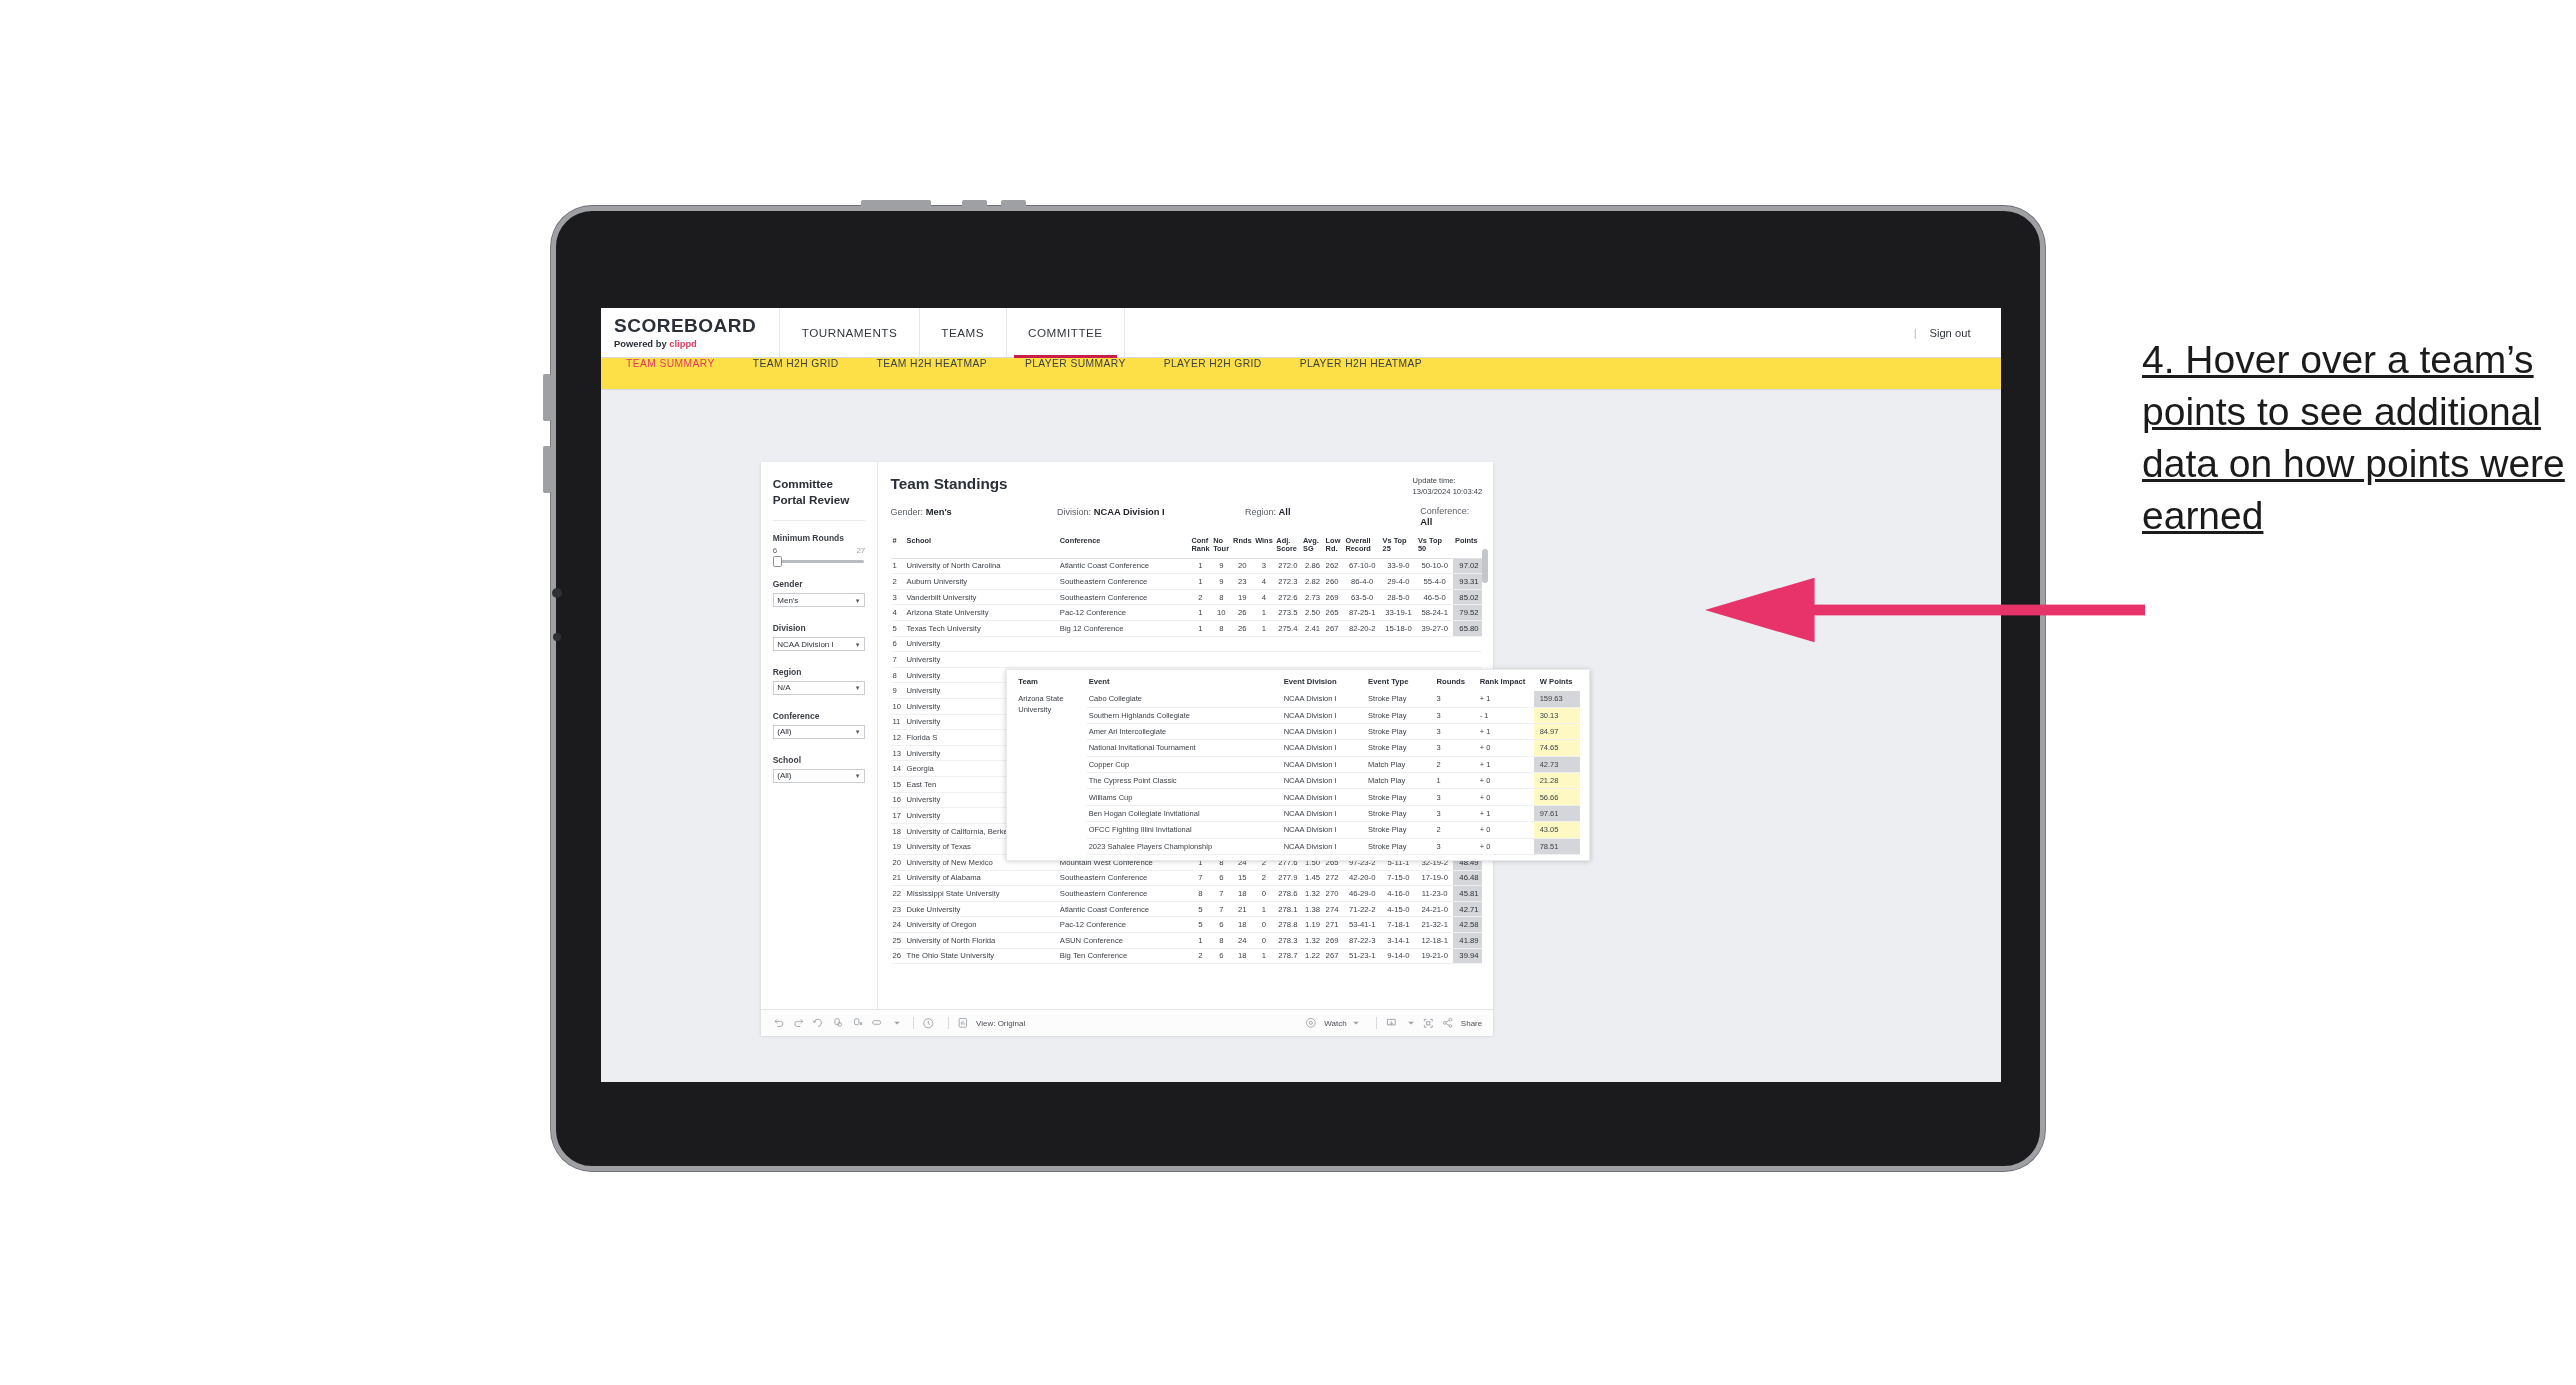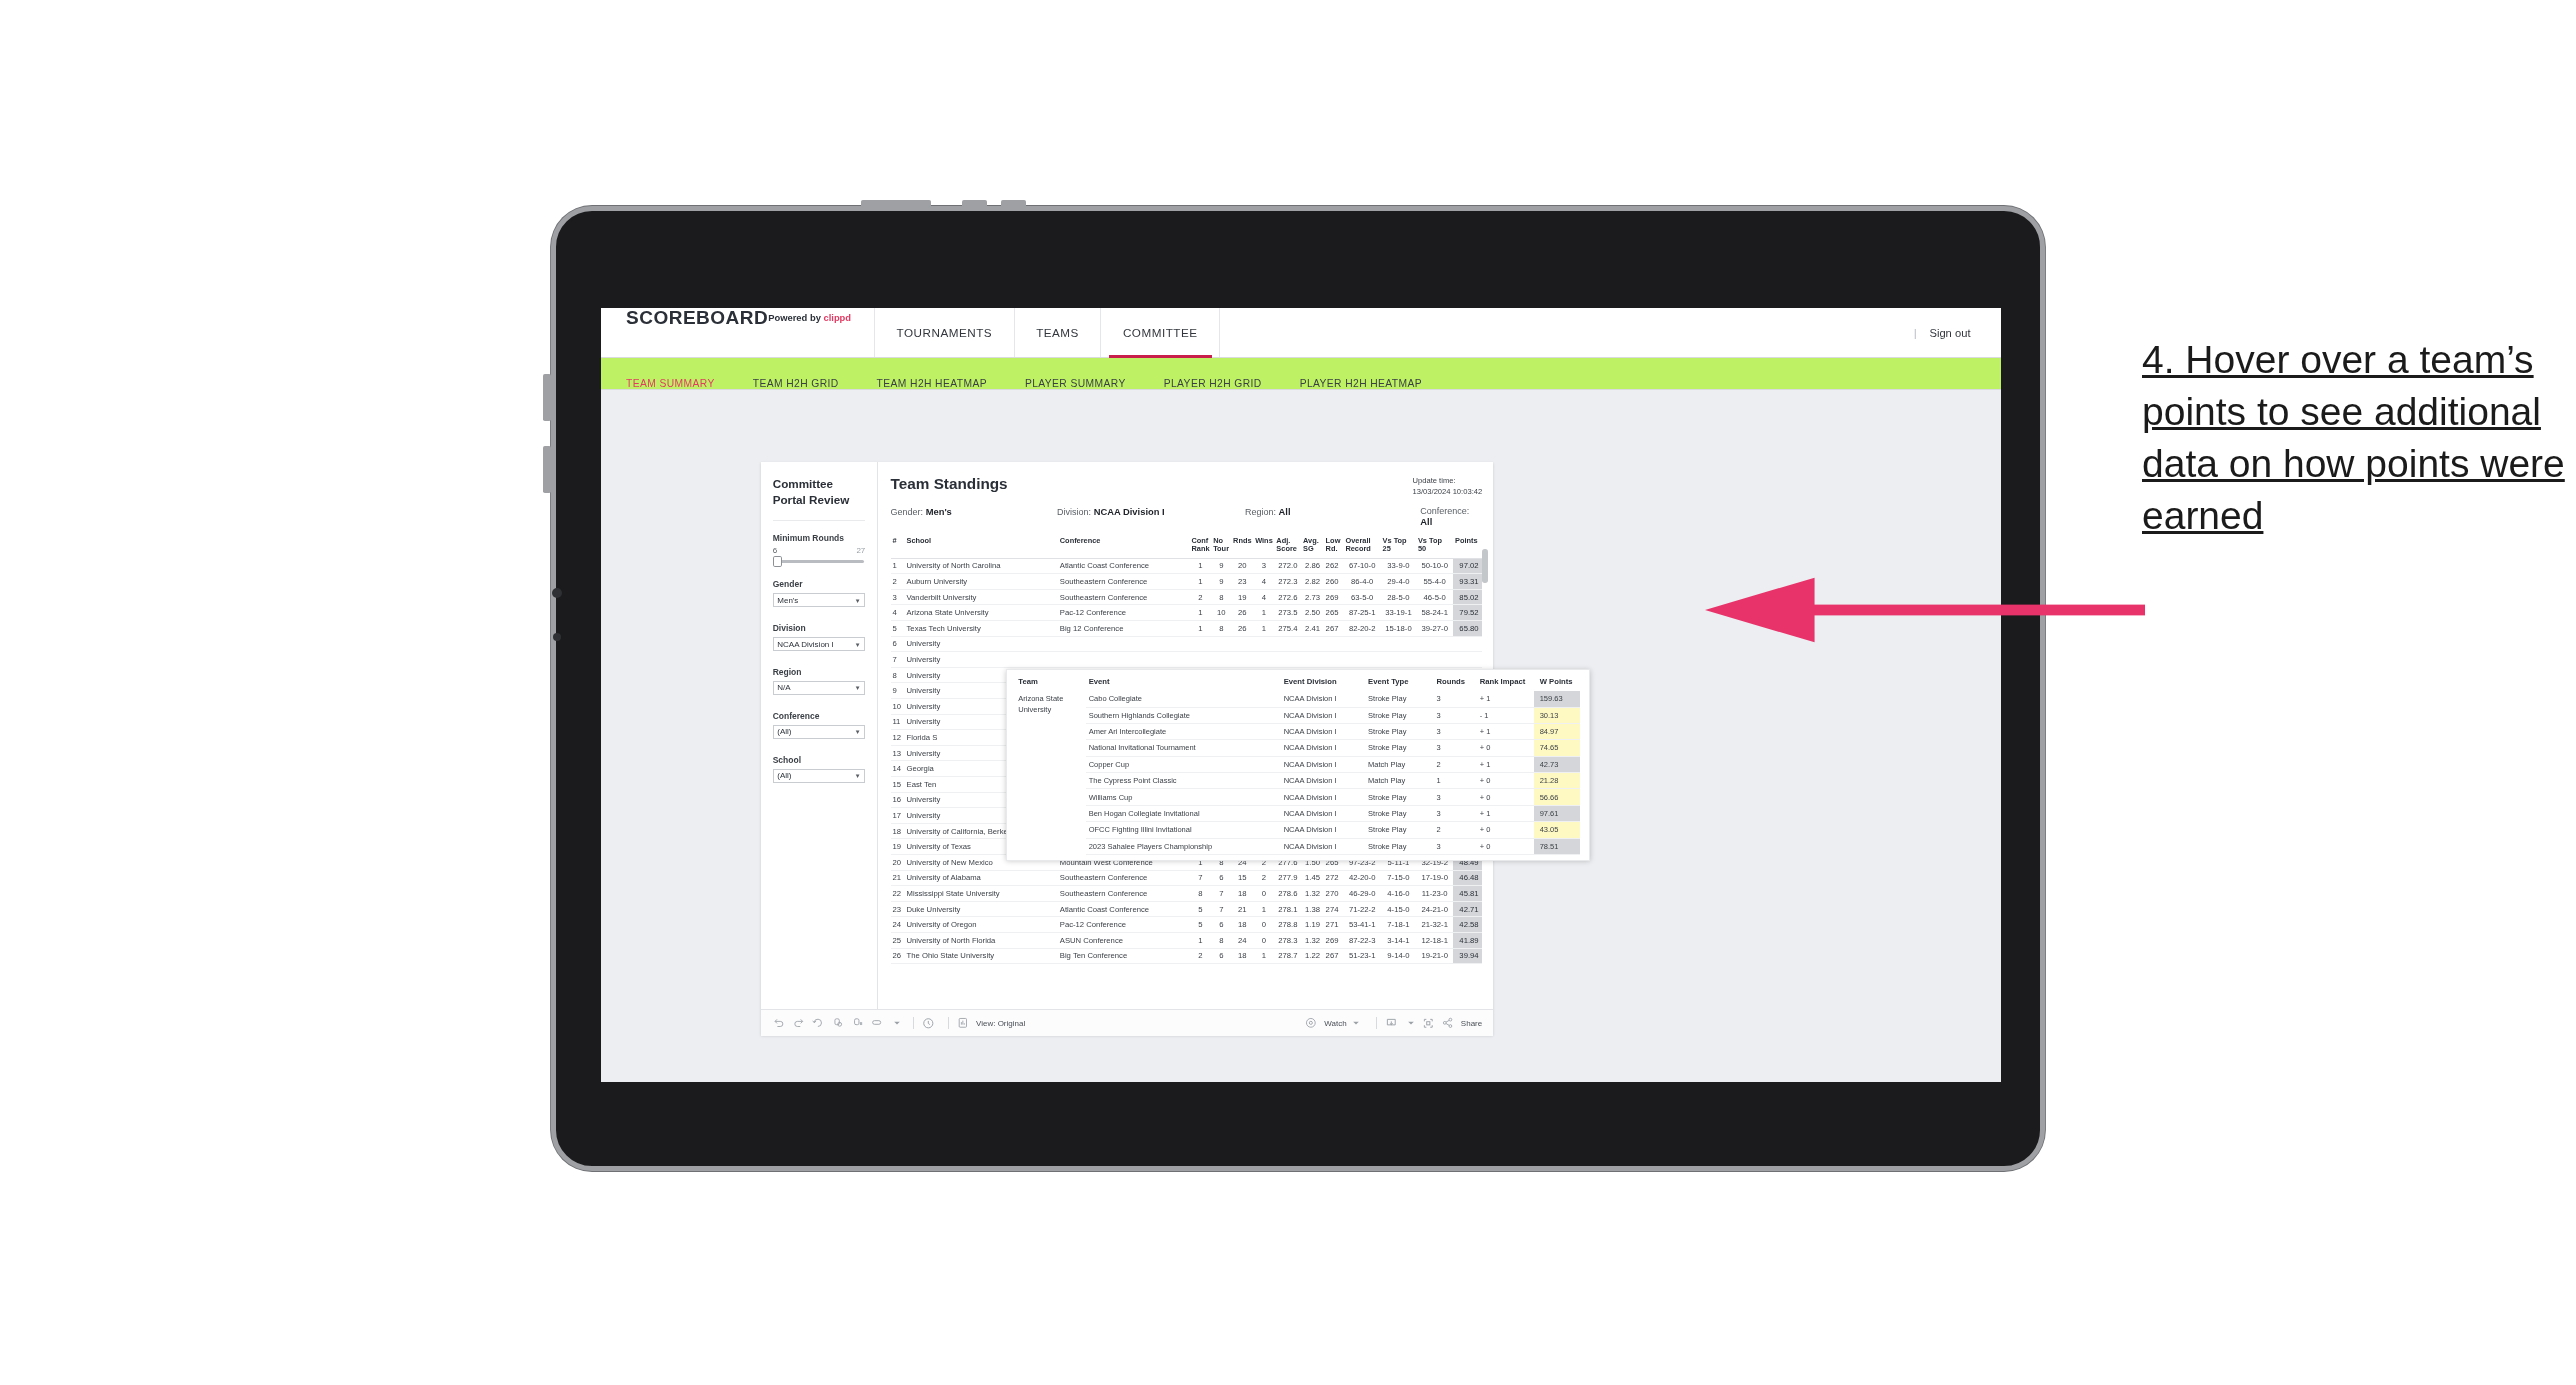--- a/index.html
+++ b/index.html
@@ -39,38 +39,38 @@
   #cam-dot { position:absolute; left:-3.6px; top: 377px; width:10px; height:10px;
              border-radius:50%; background:#2e3033; }
   #cam-dot2 { position:absolute; left:-2.7px; top: 422px; width:8px; height:8px;
              border-radius:50%; background:#2e3033; }
 
   
   #app-header {
     height: 50px; background: #ffffff; display: flex; align-items: stretch;
     border-bottom: 0.9px solid #d8dadd; position: relative;
   }
-  #brand-block { display:flex; flex-direction:row; justify-content:center;
-    padding: 0 23px 0 25px; border-right: 0.9px solid #e4e6e9; }
+  #brand-block { display:flex; flex-direction:column; justify-content:center;
+    padding: 0 23px 0 13px; border-right: 0.9px solid #e4e6e9; }
   #brand-title { font-size: 19px; font-weight: 800; letter-spacing: 0.5px;
     color:#2b3038; font-family:"Liberation Sans", sans-serif; line-height: 1; }
   #brand-sub { font-size: 9.4px; font-weight: 700; color:#2b3038; margin-top:3.6px; }
   #brand-sub .accent { color:#e23a63; }
   .nav-item { display:flex; align-items:center; padding: 0 21.5px;
     font-size: 11.7px; letter-spacing: 0.5px; color: #33373d;
     border-right: 0.9px solid #e4e6e9; cursor: pointer; position: relative; }
   .nav-item.active::after { content:""; position:absolute; left:7.2px; right:7.2px;
     bottom:-0.9px; height:2.7px; background:#c81e4b; }
   #signout-wrap { margin-left:auto; display:flex; align-items:center;
     padding-right: 30.5px; gap: 12.6px; }
   #signout-divider { color:#b9bcc0; font-size:11.7px; }
   #signout-link { font-size: 11.2px; color:#33373d; cursor:pointer; }
 
   
-  #sub-nav { height: 32px; background:#bef264; display:flex; align-items:flex-end;
+  #sub-nav { height: 32px; background:#fde047; display:flex; align-items:flex-start;
     border-bottom: 0.9px solid #d8dadd; padding-left: 25px; }
   .subnav-item { font-size: 10.3px; letter-spacing:0.4px; color:#3a3f45;
     margin-right: 38px; cursor:pointer; }
   .subnav-item.active { color:#e23a63; }
 
   
   #workbook-area { position:absolute; left:0; top:83px; right:0; bottom:0;
     background:#eceef1; }
   #viz-card { position: absolute; left: 160px; top: 71px;
     width: 732px; height: 574px; background:#ffffff;

